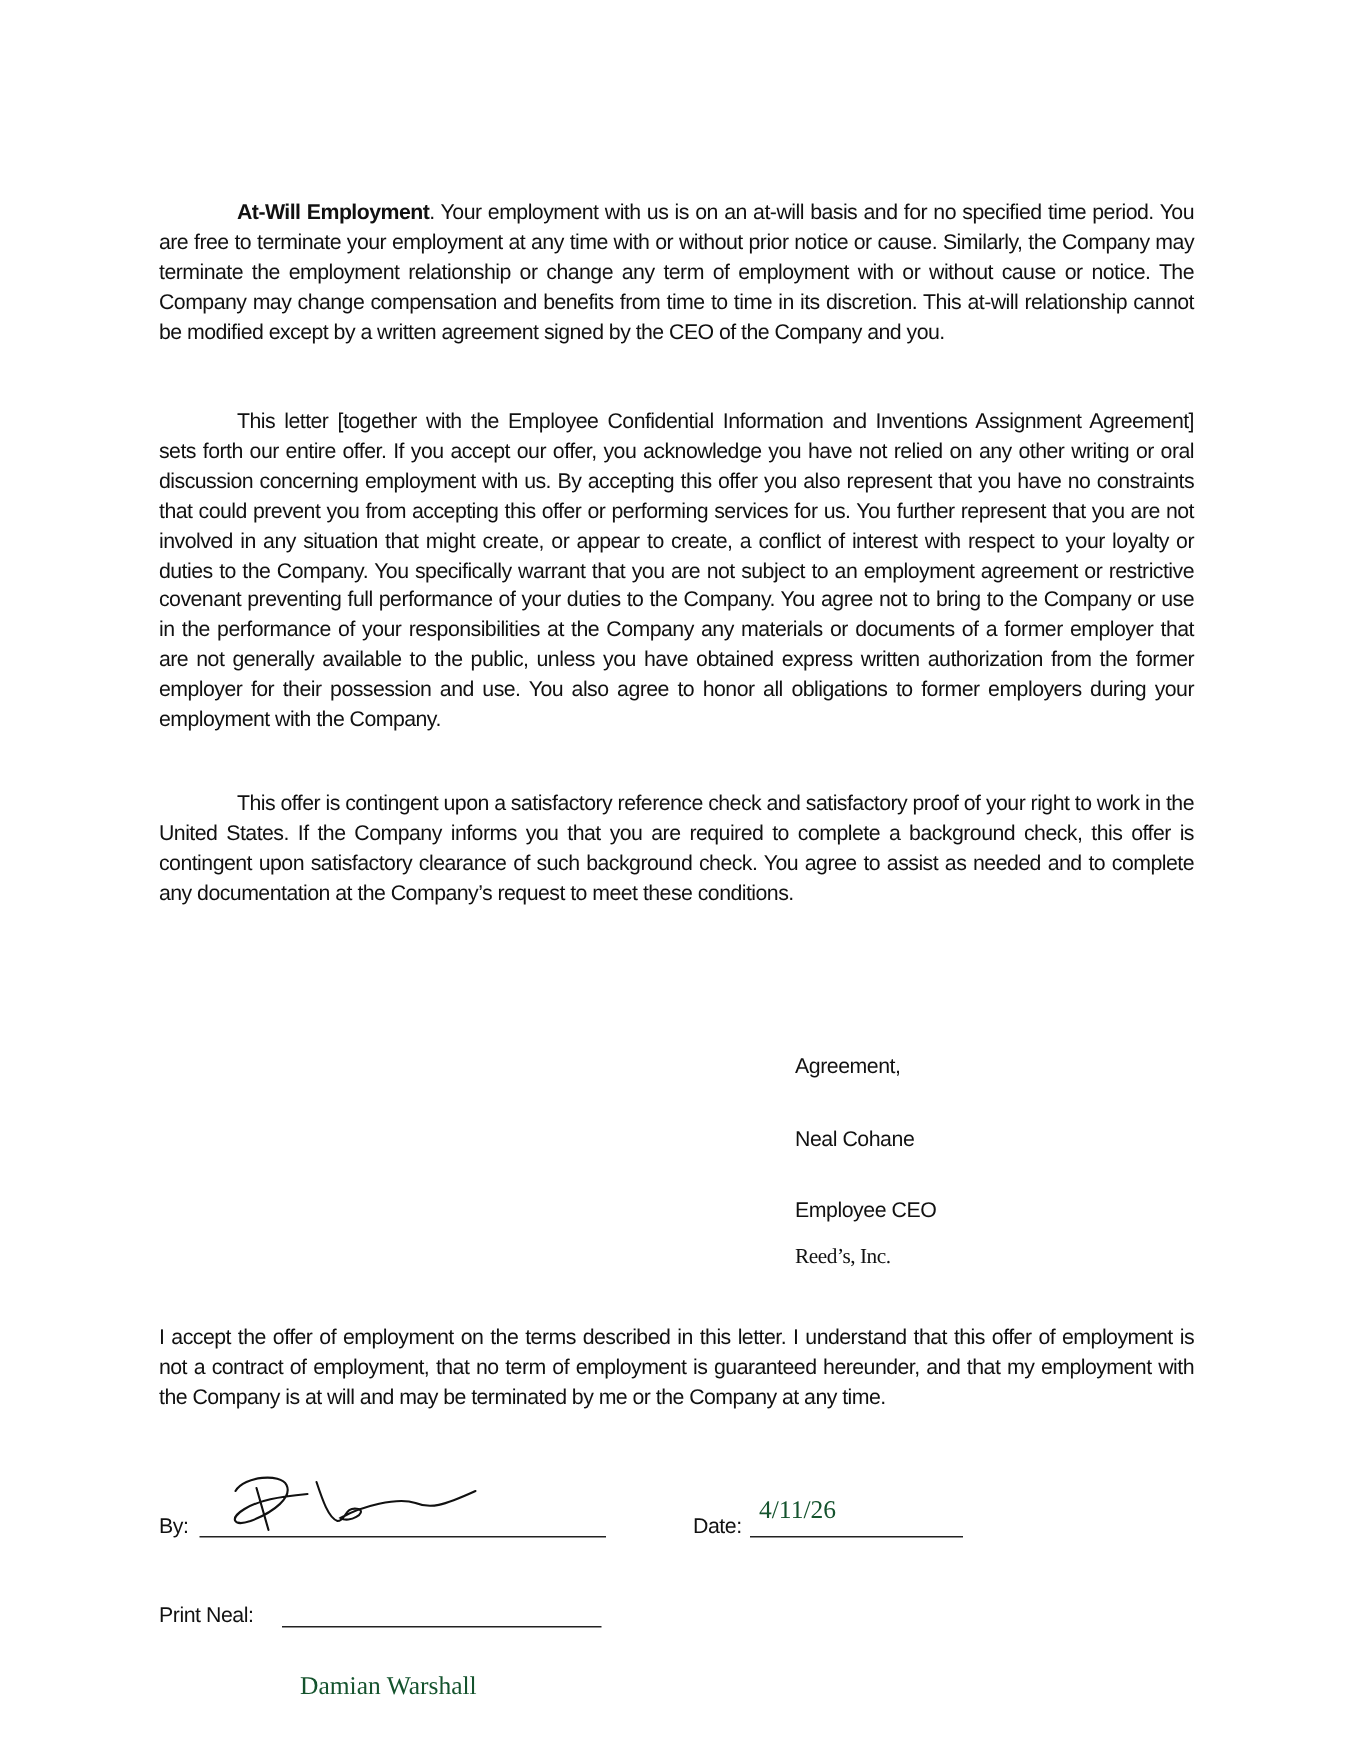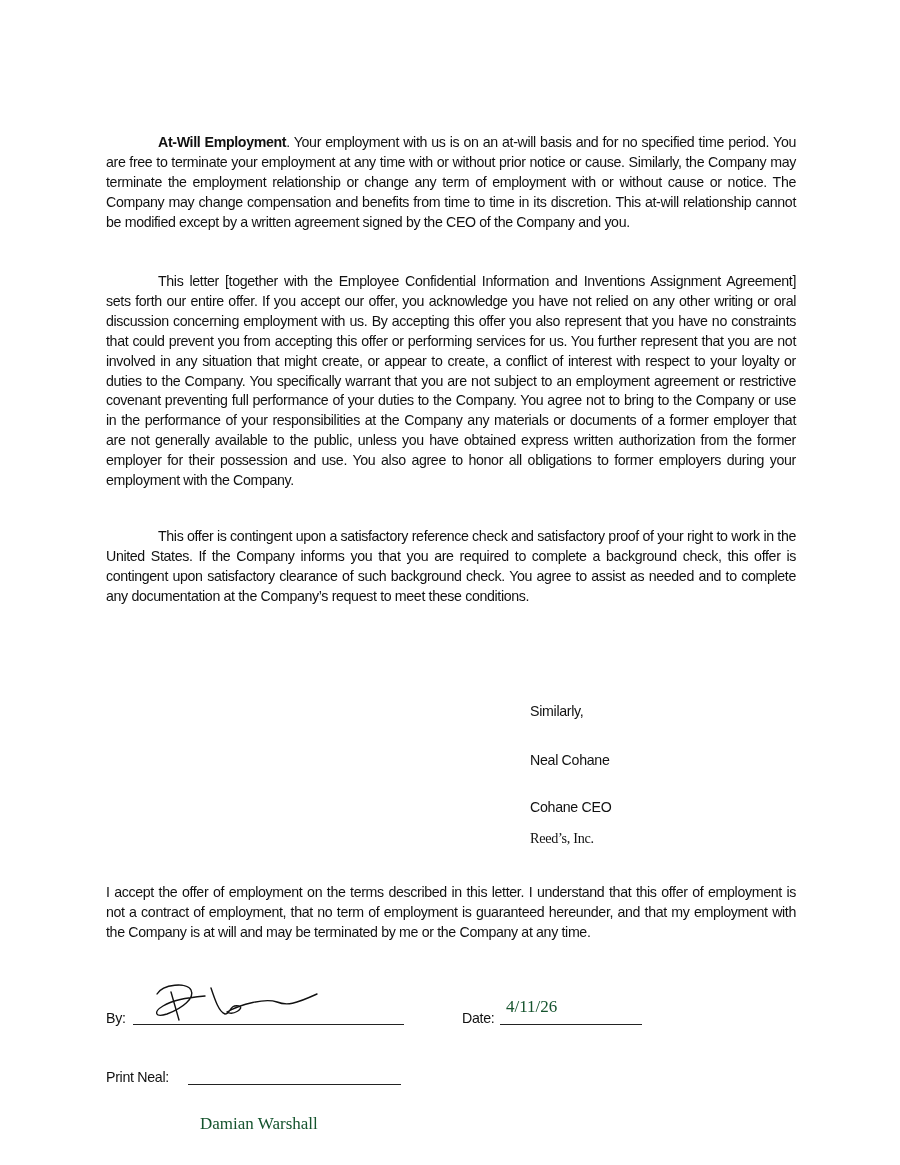--- a/index.html
+++ b/index.html
@@ -36,23 +36,23 @@
 
 <div class="page">
 
   <div class="para p1"><span class="indent"></span><b>At-Will Employment</b><span>. Your employment with us is on an at-will basis and for no specified time period.  You are free to terminate your employment at any time with or without prior notice or cause. Similarly, the Company may terminate the employment relationship or change any term of employment with or without cause or notice. The Company may change compensation and benefits from time to time in its discretion. This at-will relationship cannot be modified except by a written agreement signed by the CEO of the Company and you.</span></div>
 
   <div class="para p2"><span class="indent"></span><span>This letter [together with the Employee Confidential Information and Inventions Assignment Agreement] sets forth our entire offer. If you accept our offer, you acknowledge you have not relied on any other writing or oral discussion concerning employment with us. By accepting this offer you also represent that you have no constraints that could prevent you from accepting this offer or performing services for us. You further represent that you are not involved in any situation that might create, or appear to create, a conflict of interest with respect to your loyalty or duties to the Company. You specifically warrant that you are not subject to an employment agreement or restrictive covenant preventing full performance of your duties to the Company. You agree not to bring to the Company or use in the performance of your responsibilities at the Company any materials or documents of a former employer that are not generally available to the public, unless you have obtained express written authorization from the former employer for their possession and use. You also agree to honor all obligations to former employers during your employment with the Company.</span></div>
 
   <div class="para p3"><span class="indent"></span><span>This offer is contingent upon a satisfactory reference check and satisfactory proof of your right to work in the United States. If the Company informs you that you are required to complete a background check, this offer is contingent upon satisfactory clearance of such background check. You agree to assist as needed and to complete any documentation at the Company’s request to meet these conditions.</span></div>
 
 
-  <div class="sig-block s1">Similarly,</div>
+  <div class="sig-block s1">Agreement,</div>
   <div class="sig-block s2">Neal Cohane</div>
-  <div class="sig-block s3">Cohane CEO</div>
+  <div class="sig-block s3">Employee CEO</div>
   <div class="sig-block s4">Reed’s, Inc.</div>
 
   <div class="para p5"><span>I accept the offer of employment on the terms described in this letter. I understand that this offer of employment is not a contract of employment, that no term of employment is guaranteed hereunder, and that my employment with the Company is at will and may be terminated by me or the Company at any time.</span></div>
 
   <div class="label" style="left:106px; top:1010px;">By:</div>
   <div class="line" style="left:133px; top:1024px; width:271px;"></div>
   <svg class="signature" width="180" height="50" viewBox="0 0 180 50">
     <path d="M12,14 C18,4 42,2 46,10 C50,18 38,28 22,34 C10,38 8,32 18,26 C28,20 40,18 60,16" fill="none" stroke="#111" stroke-width="1.4" stroke-linecap="round"></path>
     <path d="M26,12 L34,40" fill="none" stroke="#111" stroke-width="1.4" stroke-linecap="round"></path>
     <path d="M66,8 C70,20 74,32 80,34 C86,34 84,24 94,26 C100,28 88,36 82,32 C96,24 120,18 132,22 C142,26 150,24 172,14" fill="none" stroke="#111" stroke-width="1.4" stroke-linecap="round"></path>

